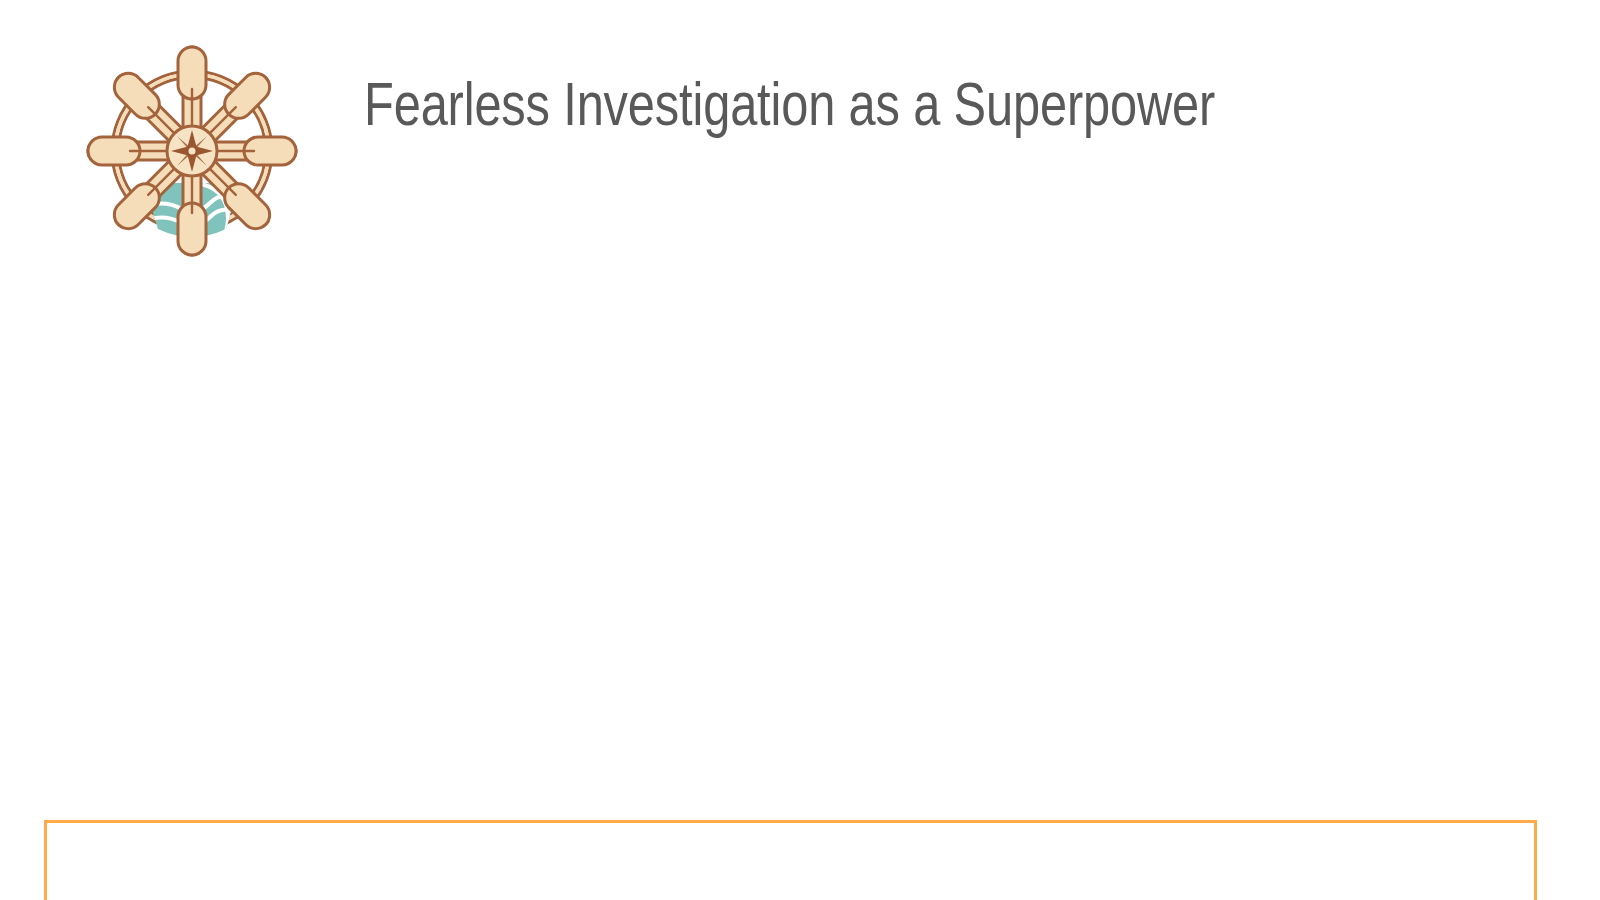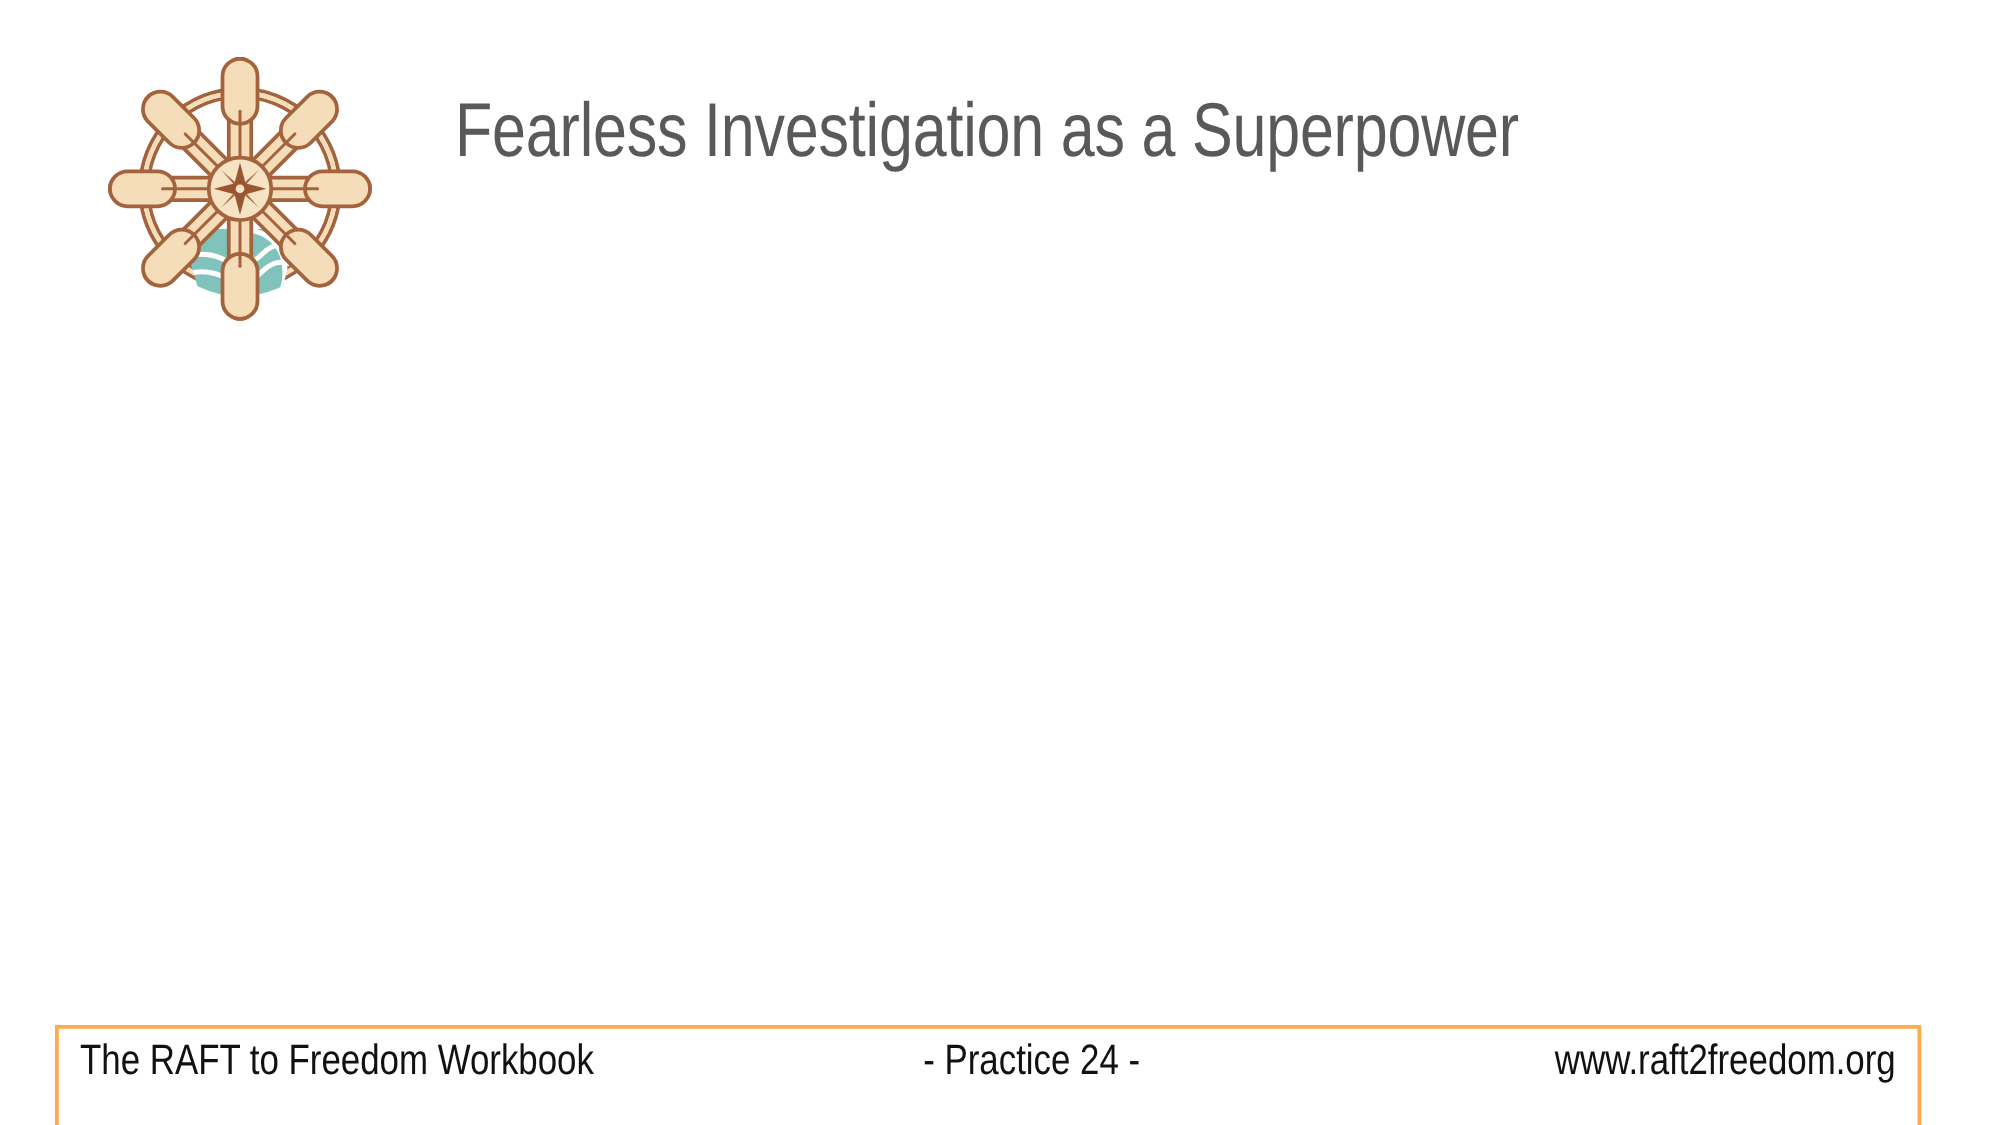--- a/index.html
+++ b/index.html
@@ -198,19 +198,14 @@
           </g>
         </g>
       </svg>
     </div>
 
     <div id="slide-title">Fearless Investigation as a Superpower</div>
   </div>
 
 
   <div id="footer-box"></div>
-  <div id="footer-inner">
-    <div id="footer-left" class="footer-text">The RAFT to Freedom Workbook</div>
-    <div id="footer-center" class="footer-text">-   Practice 24   -</div>
-    <div id="footer-right" class="footer-text">www.raft2freedom.org</div>
-  </div>
 
 </div>
 
 </body></html>

